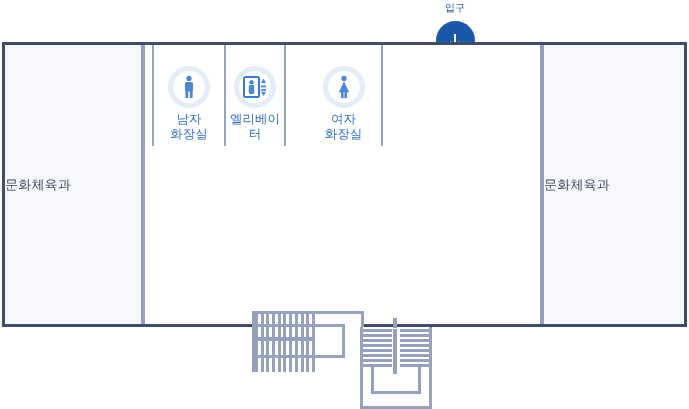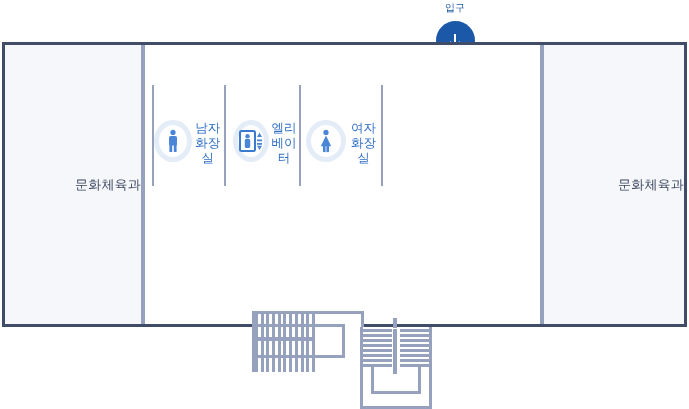--- a/index.html
+++ b/index.html
@@ -30,21 +30,21 @@
     background: #ffffff;
   }
 
   
   .room {
     position: absolute;
     background: #f5f7fa;
     box-sizing: border-box;
     display: flex;
     align-items: center;
-    justify-content: flex-end;
+    justify-content: flex-start;
     font-family: Liberation Serif, serif;
   }
   .room-label {
     font-size: 13px;
     color: #3b455e;
     letter-spacing: .2px;
     white-space: nowrap;
   }
   #room-left {
     left: 0px;
@@ -63,25 +63,24 @@
 
   
   .facility {
     position: absolute;
     top: 0px;
     height: 101px;
     box-sizing: border-box;
     background: #ffffff;
     border-right: 2px solid #96a2bd;
     display: flex;
-    flex-direction: row;
+    flex-direction: column;
     align-items: center;
     justify-content: flex-start;
-    padding-top: 15px;
-    margin-top: 40px;
+    padding-top: 21px;
   }
   .facility.first { border-left: 2px solid #96a2bd; }
   .facility-icon {
     width: 42px;
     height: 42px;
     border-radius: 50%;
     border: 5px solid #e3ecf7;
     box-sizing: border-box;
     display: flex;
     align-items: center;
@@ -89,21 +88,21 @@
     margin-bottom: 4px;
   }
   .facility-label {
     font-size: 12.5px;
     line-height: 15px;
     color: #2f6fc4;
     text-align: center;
     white-space: pre-line;
   }
   #facility-mens   { left: 147px; width: 74px; }
-  #facility-elev   { left: 228px; width: 68px; }
+  #facility-elev   { left: 221px; width: 60px; }
   #facility-womens { left: 301px; width: 77px; }
 
   
   #entrance {
     position: absolute;
     left: 421px;
     top: 0px;
     width: 68px;
     height: 66px;
     display: flex;

